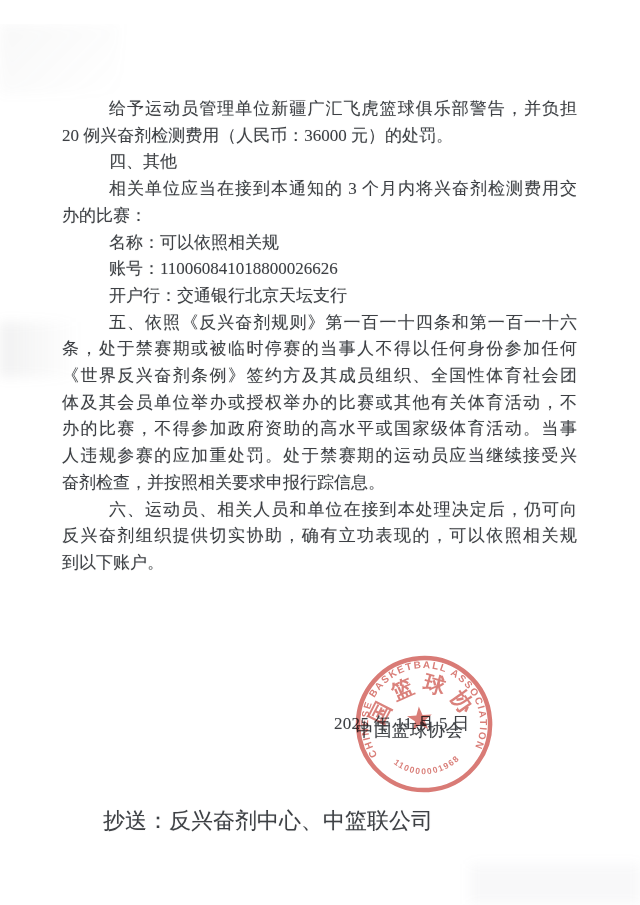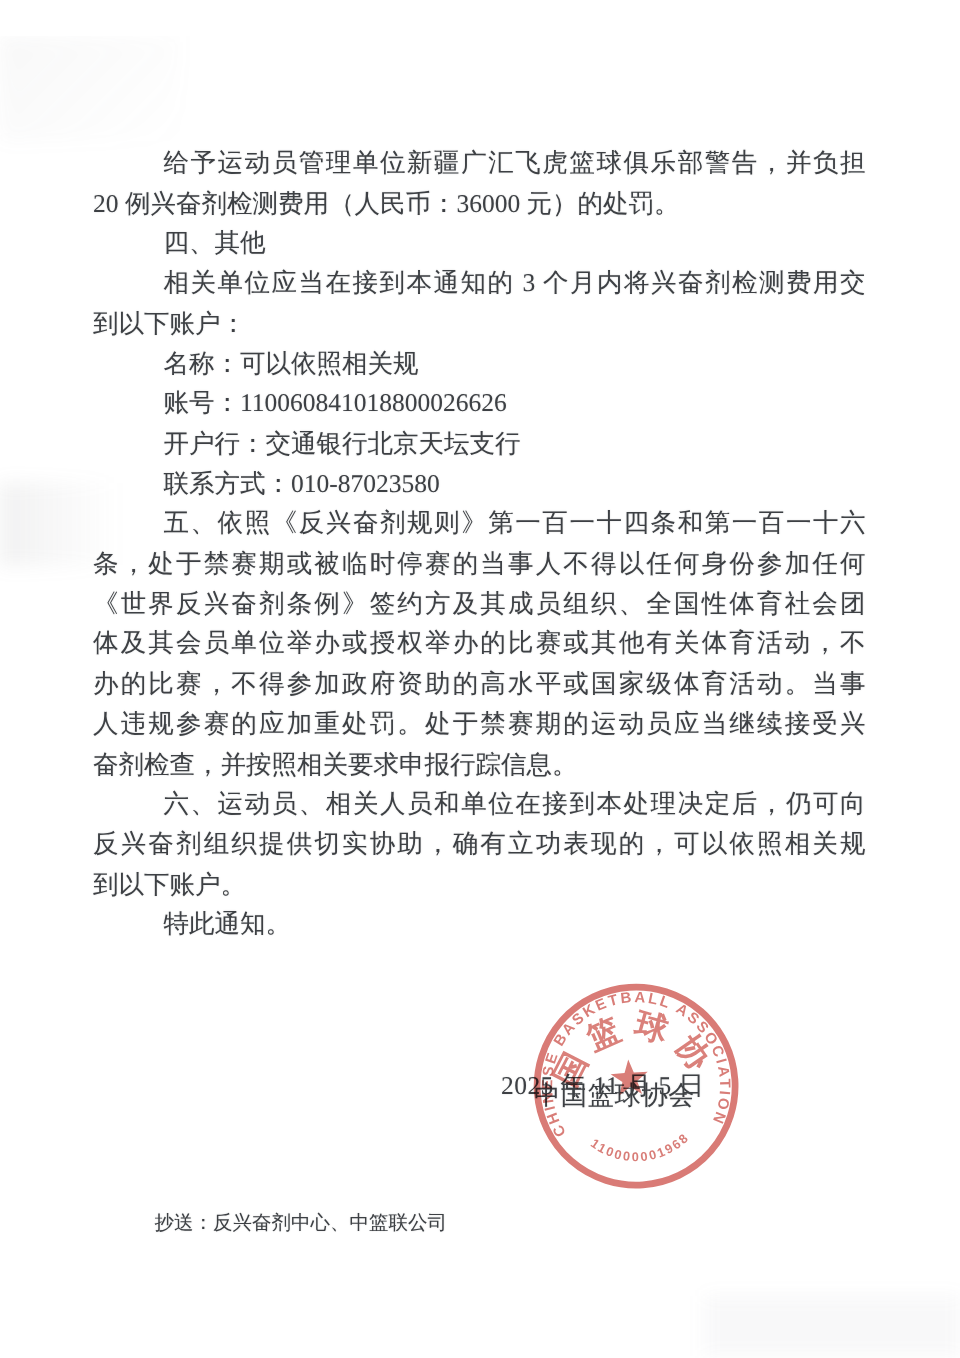--- a/index.html
+++ b/index.html
@@ -35,21 +35,21 @@
     font-size:17.5px;letter-spacing:.4px;
     text-shadow:0 0 1px rgba(90,92,95,.30);
   }
   .sig-date{
     position:absolute;left:334px;top:688px;
     font-size:17px;letter-spacing:.3px;
     text-shadow:0 0 1px rgba(90,92,95,.30);
   }
   .cc-line{
     position:absolute;left:103px;top:782px;
-    font-size:13px;
+    font-size:22px;
     text-shadow:0 0 1px rgba(90,92,95,.30);
   }
 
   .seal{
     position:absolute;left:350px;top:624px;
     width:150px;height:150px;
     mix-blend-mode:multiply;
     opacity:.88;
     transform:rotate(-4deg);
   }
@@ -73,36 +73,34 @@
 
   <div class="smudge a"></div>
   <div class="smudge b"></div>
   <div class="smudge c"></div>
 
   <div class="body-text">
       <div class="line ind just">给予运动员管理单位新疆广汇飞虎篮球俱乐部警告，并负担</div>
       <div class="line">20 例兴奋剂检测费用（人民币：36000 元）的处罚。</div>
       <div class="line ind">四、其他</div>
       <div class="line ind just">相关单位应当在接到本通知的 3 个月内将兴奋剂检测费用交</div>
-      <div class="line">到以下账户：</div>
+      <div class="line">办的比赛：</div>
       <div class="line ind">名称：可以依照相关规</div>
       <div class="line ind">账号：110060841018800026626</div>
       <div class="line ind">开户行：交通银行北京天坛支行</div>
-      <div class="line ind">联系方式：010-87023580</div>
       <div class="line ind just">五、依照《反兴奋剂规则》第一百一十四条和第一百一十六</div>
       <div class="line just">条，处于禁赛期或被临时停赛的当事人不得以任何身份参加任何</div>
       <div class="line just">《世界反兴奋剂条例》签约方及其成员组织、全国性体育社会团</div>
       <div class="line just">体及其会员单位举办或授权举办的比赛或其他有关体育活动，不</div>
       <div class="line just">办的比赛，不得参加政府资助的高水平或国家级体育活动。当事</div>
       <div class="line just">人违规参赛的应加重处罚。处于禁赛期的运动员应当继续接受兴</div>
       <div class="line">奋剂检查，并按照相关要求申报行踪信息。</div>
       <div class="line ind just">六、运动员、相关人员和单位在接到本处理决定后，仍可向</div>
       <div class="line just">反兴奋剂组织提供切实协助，确有立功表现的，可以依照相关规</div>
       <div class="line">到以下账户。</div>
-      <div class="line ind">特此通知。</div>
     </div>
 
   <div class="sig-org">中国篮球协会</div>
   <div class="sig-date">2025 年 11 月 5 日</div>
   <div class="cc-line">抄送：反兴奋剂中心、中篮联公司</div>
 
   <svg class="seal" viewBox="0 0 150 150" xmlns="http://www.w3.org/2000/svg">
     <defs>
       <path id="arcTop" d="M 41.9 121.9 A 56 56 0 1 1 106.1 121.9" fill="none"></path>
       <path id="arcCn" d="M 33 84 A 41 41 0 1 1 115 84" fill="none"></path>

